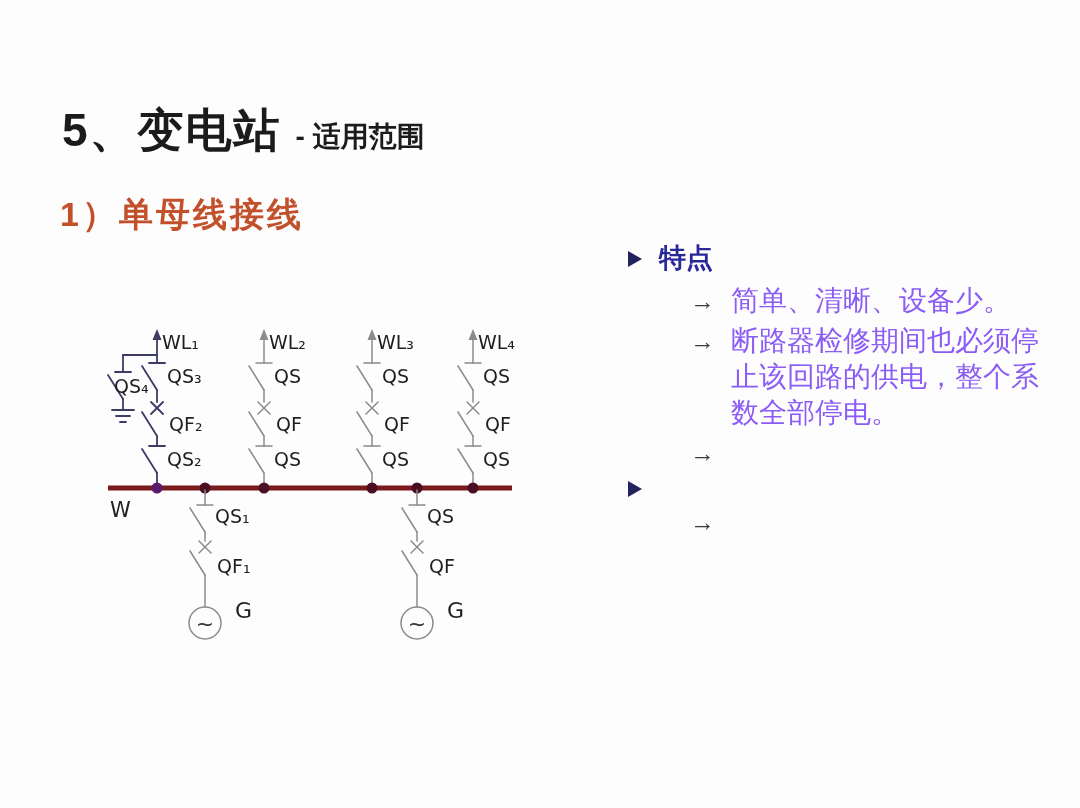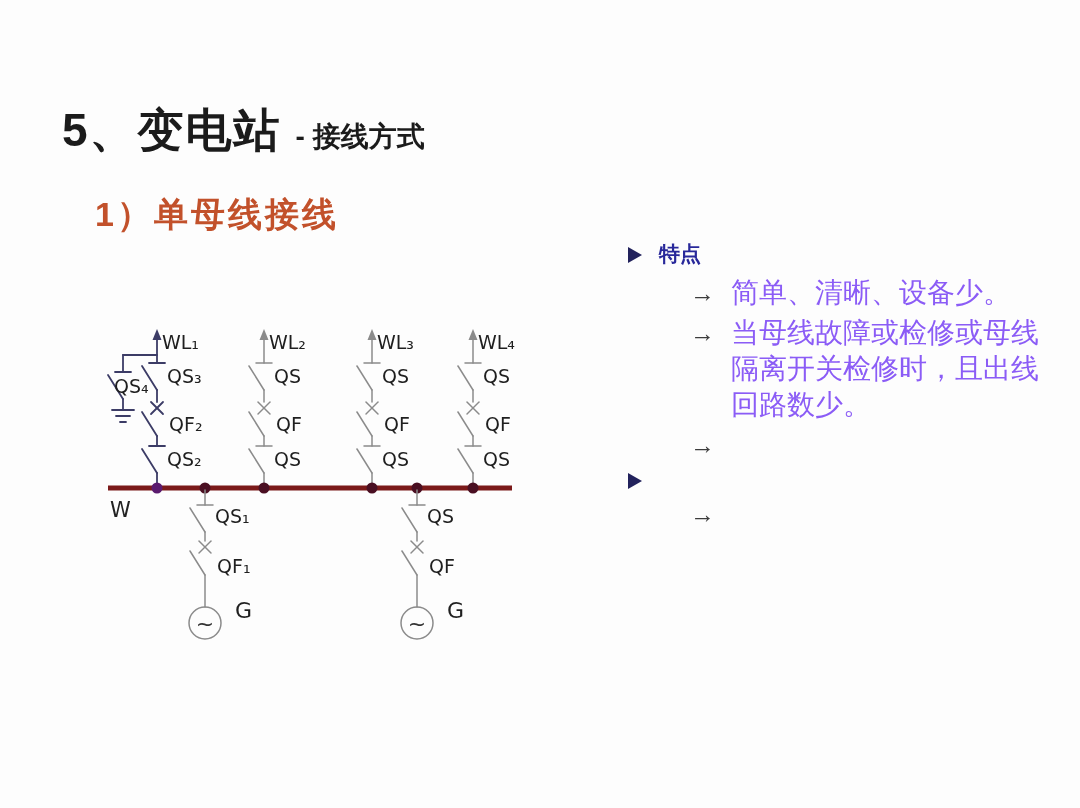--- a/index.html
+++ b/index.html
@@ -4,26 +4,26 @@
 <style>
   html,body{margin:0;padding:0;background:#ffffff;}
   .slide{
     position:relative;width:1080px;height:808px;background:#fdfdfd;
     overflow:hidden;font-family:"Liberation Sans",sans-serif;
   }
   
   .title{position:absolute;left:62px;top:100px;display:flex;align-items:baseline;gap:14px;color:#1b1b1b;text-align:right;}
   .title-main{font-size:46px;font-weight:bold;letter-spacing:2px;}
   .title-sub{font-size:28px;font-weight:bold;}
-  .subtitle{position:absolute;left:60px;top:192px;font-size:34px;font-weight:bold;color:#c2512b;letter-spacing:3px;margin-left:35px;}
+  .subtitle{position:absolute;left:60px;top:192px;font-size:34px;font-weight:bold;color:#c2512b;letter-spacing:3px;}
   
   .panel{position:absolute;left:628px;top:240px;width:436px;color:#2d2d2d;}
   .sec-head{display:flex;align-items:center;gap:17px;margin-bottom:7px;}
   .tri-icon{width:0;height:0;border-left:14px solid #22225c;border-top:8px solid transparent;border-bottom:8px solid transparent;margin-top:2px;}
-  .sec-title{font-size:21px;font-weight:bold;color:#28289a;}
+  .sec-title{font-size:27px;font-weight:bold;color:#28289a;}
   .items{margin-left:62px;margin-bottom:8px;}
   .item{display:flex;gap:15px;margin-bottom:4px;}
   .arrow{font-size:25px;color:#3c3c3c;line-height:36px;flex:0 0 26px;}
   .item-text{font-size:28px;line-height:36px;width:322px;color:#8b5cf6;}
   
   .pagenum{position:absolute;left:0;right:0;bottom:16px;text-align:center;font-size:27px;color:#222;}
   
   .diagram{position:absolute;left:0;top:0;}
   .ln{stroke:#8b8b8b;stroke-width:1.5;fill:none;stroke-linecap:round;}
   .lnd{stroke:#3c3c66;stroke-width:1.8;fill:none;stroke-linecap:round;}
@@ -32,21 +32,21 @@
   .lblW{font-family:"DejaVu Sans","Liberation Sans",sans-serif;font-size:21px;fill:#222;}
   .tilde{font-family:"DejaVu Sans","Liberation Sans",sans-serif;font-size:22px;fill:#333;}
 </style>
 </head>
 <body>
 
 <div class="slide">
 
   <div class="title">
     <span class="title-main">5、变电站</span>
-    <span class="title-sub">- 接线方式</span>
+    <span class="title-sub">- 适用范围</span>
   </div>
   <div class="subtitle">1）单母线接线</div>
 
   <svg class="diagram" width="1080" height="808" viewBox="0 0 1080 808">
 
     <g>
       <polygon points="157,329 152.5,340 161.5,340" fill="#3c3c66"></polygon>
       <line class="lnd" x1="157" y1="336" x2="157" y2="363"></line>
       <line class="lnd" x1="149" y1="363" x2="165" y2="363"></line>
       <line class="lnd" x1="157" y1="390" x2="142" y2="366"></line>
@@ -183,21 +183,21 @@
       <span class="tri-icon"></span>
       <span class="sec-title">特点</span>
     </div>
     <div class="items">
       <div class="item">
         <span class="arrow">→</span>
         <span class="item-text">简单、清晰、设备少。</span>
       </div>
       <div class="item">
         <span class="arrow">→</span>
-        <span class="item-text">当母线故障或检修或母线隔离开关检修时，且出线回路数少。</span>
+        <span class="item-text">断路器检修期间也必须停止该回路的供电，整个系数全部停电。</span>
       </div>
       <div class="item">
         <span class="arrow">→</span>
       </div>
     </div>
 
     <div class="sec-head">
       <span class="tri-icon"></span>
     </div>
     <div class="items">

